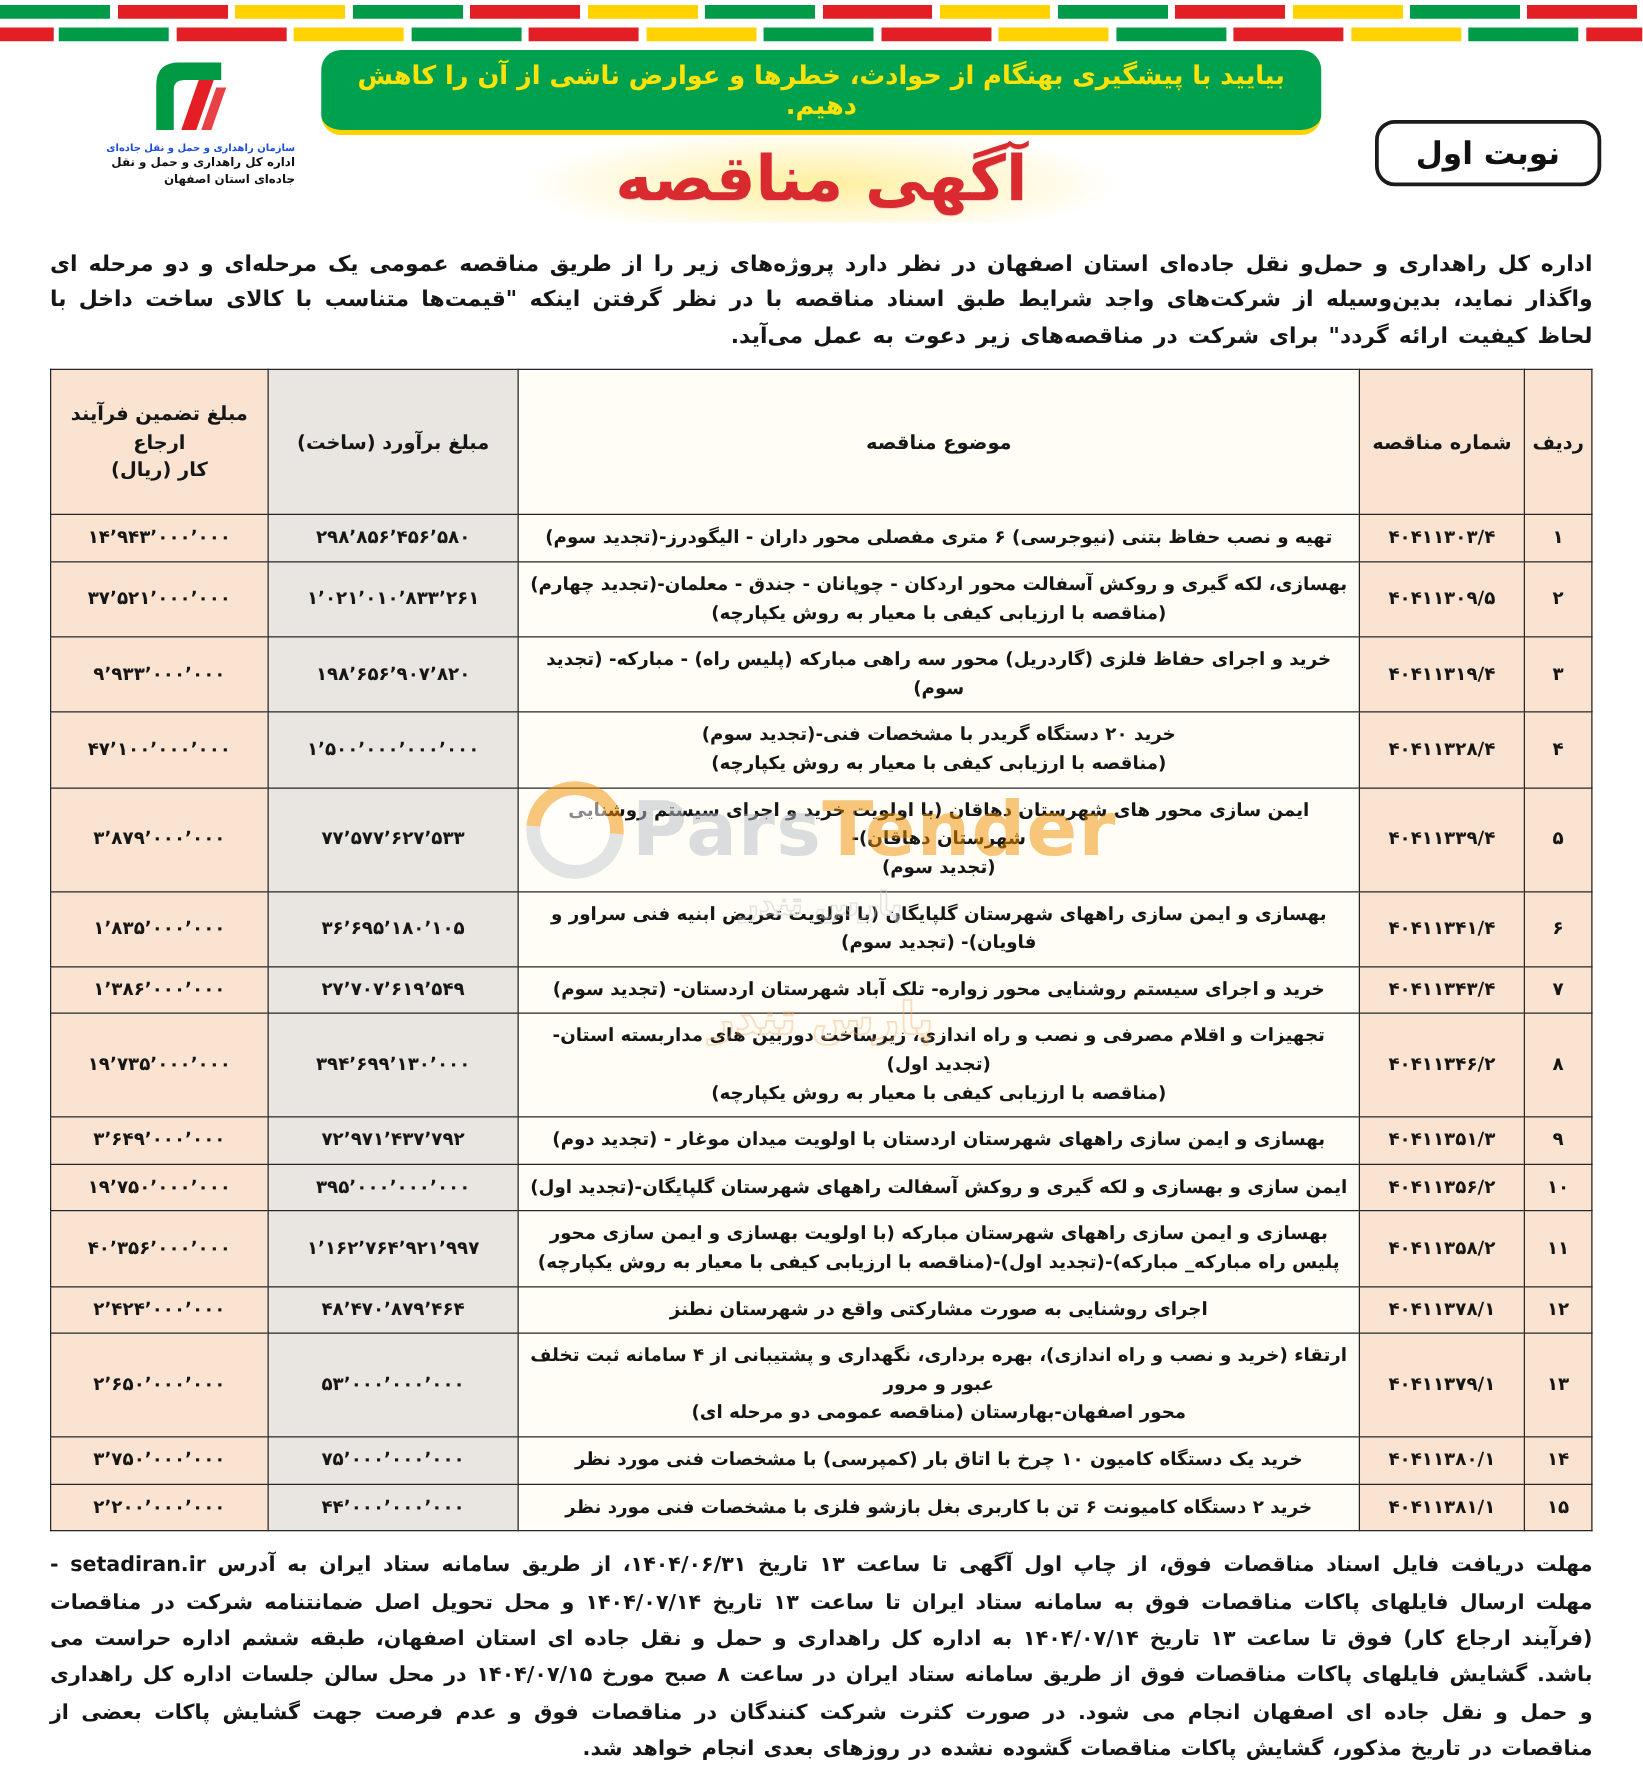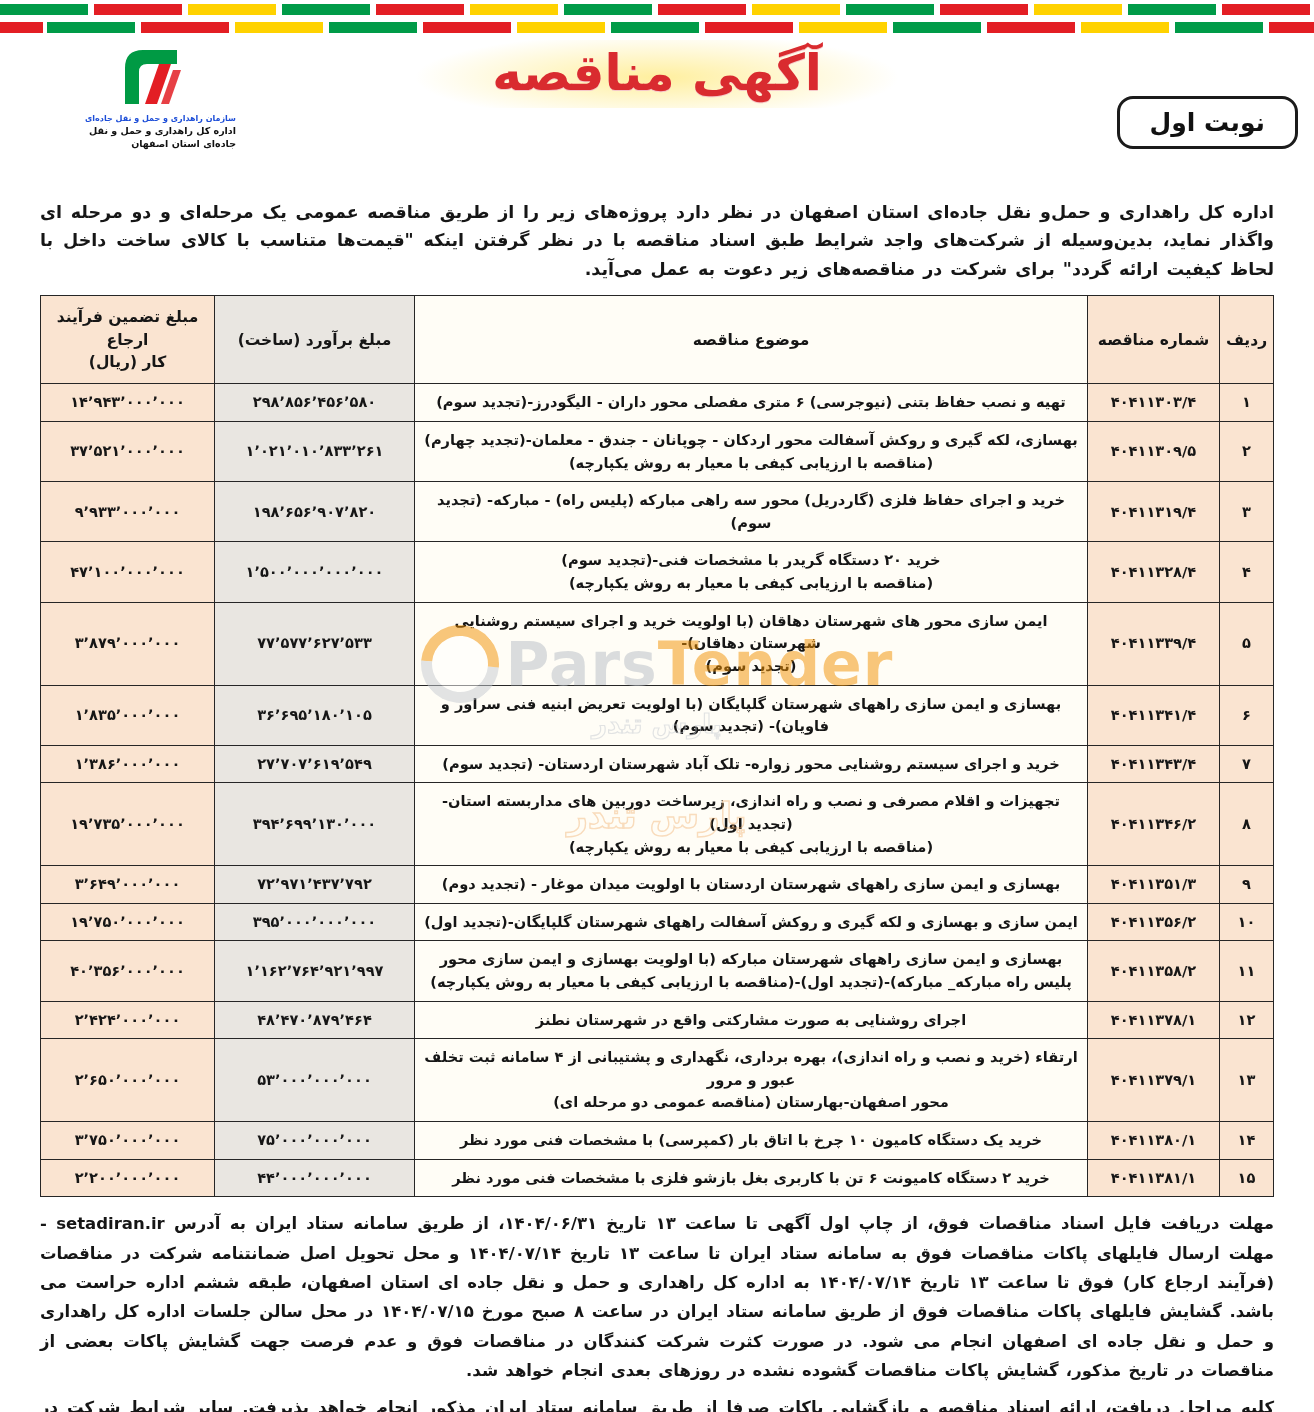--- a/index.html
+++ b/index.html
@@ -15,38 +15,38 @@
       #009b48 0 88px,#ffffff 88px 94px,
       #e31e24 94px 182px,#ffffff 182px 188px,
       #ffd200 188px 276px,#ffffff 276px 282px);}
   .strip.offset{background-position:47px 0}
   
   .header{position:relative;height:148px;margin-top:2px}
   .logo-block{position:absolute;top:0;left:66px;width:170px;text-align:right}
   .logo-block svg{display:block;margin:0 auto}
   .org-small{font-size:8px;font-weight:bold;color:#1d4ed8;margin-top:2px}
   .org-name{font-size:9.5px;font-weight:bold;color:#111;margin-top:2px;line-height:1.35}
-  .badge{position:absolute;top:56px;right:16px;border:3px solid #1b1b1b;border-radius:16px;
+  .badge{position:absolute;top:56px;right:33px;border:3px solid #1b1b1b;border-radius:16px;
     padding:9px 30px;font-size:25px;font-weight:bold;background:#fff;color:#111}
   .banner{width:800px;margin:0 auto;text-align:center}
   .slogan{background:#00a14e;color:#ffe20a;font-weight:bold;font-size:20.5px;
     padding:8px 12px;border-radius:16px;border-bottom:4px solid #ffd200;letter-spacing:.2px}
   .title-wrap{margin-top:2px;padding:4px 0 6px;
     background:radial-gradient(ellipse 42% 90% at 50% 55%, #ffef9e 0%, rgba(255,255,255,0) 72%)}
   .title{color:#d92b2f;font-size:50px;font-weight:bold;
     text-shadow:0 1px 0 #f6c8c9;letter-spacing:2px}
   
   .intro{margin:10px 40px 0;font-size:17.5px;font-weight:bold;line-height:1.62;
     text-align:justify;word-spacing:2px}
   
   .table-zone{position:relative;margin:12px 40px 0}
   table.tender{width:100%;border-collapse:collapse;text-align:center;table-layout:fixed}
   table.tender th,table.tender td{border:1.6px solid #262626;font-weight:bold;
     vertical-align:middle;white-space:pre-line}
-  table.tender th{font-size:15.5px;padding:10px 4px;line-height:1.45}
+  table.tender th{font-size:15.5px;padding:24px 4px;line-height:1.45}
   table.tender td{font-size:14.6px;padding:7px 8px;line-height:1.55}
   .col-radif{width:54px}
   .col-number{width:132px}
   .col-estimate{width:200px}
   .col-guarantee{width:174px}
   th.col-radif,td.col-radif,
   th.col-number,td.col-number,
   th.col-guarantee,td.col-guarantee{background:#fae4d1}
   th.col-estimate,td.col-estimate{background:#e9e6e1}
   th.col-subject,td.col-subject{background:#fffdf6}
@@ -84,20 +84,21 @@
         <path d="M10 64 V28 Q10 10 28 10 H62 V24 H32 Q24 24 24 32 V64 Z" fill="#009a44"></path>
         <path d="M30 64 L44 24 H56 L42 64 Z" fill="#e31e24"></path>
         <path d="M46 64 L58 30 H66 L54 64 Z" fill="#e31e24" opacity="0.85"></path>
       </svg>
     </span>
     <div class="org-small">سازمان راهداری و حمل و نقل جاده‌ای</div>
     <div class="org-name">اداره کل راهداری و حمل و نقل جاده‌ای استان اصفهان</div>
   </div>
 
   <div class="banner">
+    <div class="slogan">بیایید با پیشگیری بهنگام از حوادث، خطرها و عوارض ناشی از آن را کاهش دهیم.</div>
     <div class="title-wrap">
       <span class="title">آگهی مناقصه</span>
     </div>
   </div>
 
   <div class="badge">نوبت اول</div>
 </div>
 
 <p class="intro">اداره کل راهداری و حمل‌و نقل جاده‌ای استان اصفهان در نظر دارد پروژه‌های زیر را از طریق مناقصه عمومی یک مرحله‌ای و دو مرحله ای واگذار نماید، بدین‌وسیله از شرکت‌های واجد شرایط طبق اسناد مناقصه با در نظر گرفتن اینکه "قیمت‌ها متناسب با کالای ساخت داخل با لحاظ کیفیت ارائه گردد" برای شرکت در مناقصه‌های زیر دعوت به عمل می‌آید.</p>
 

